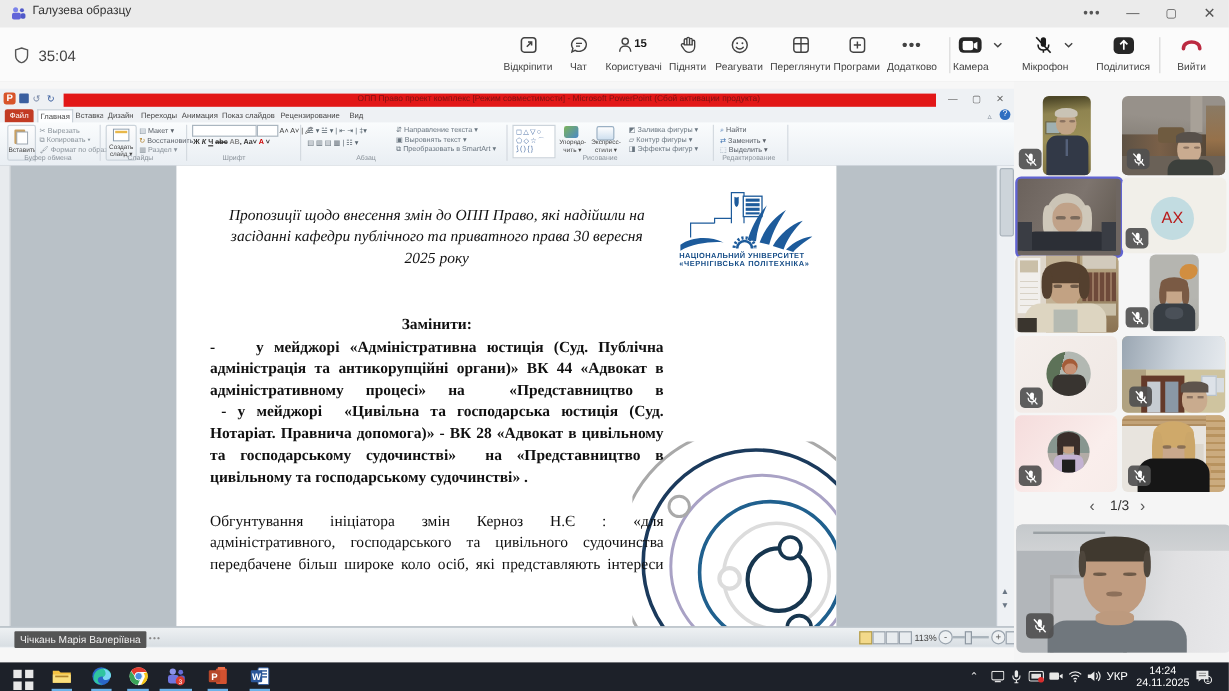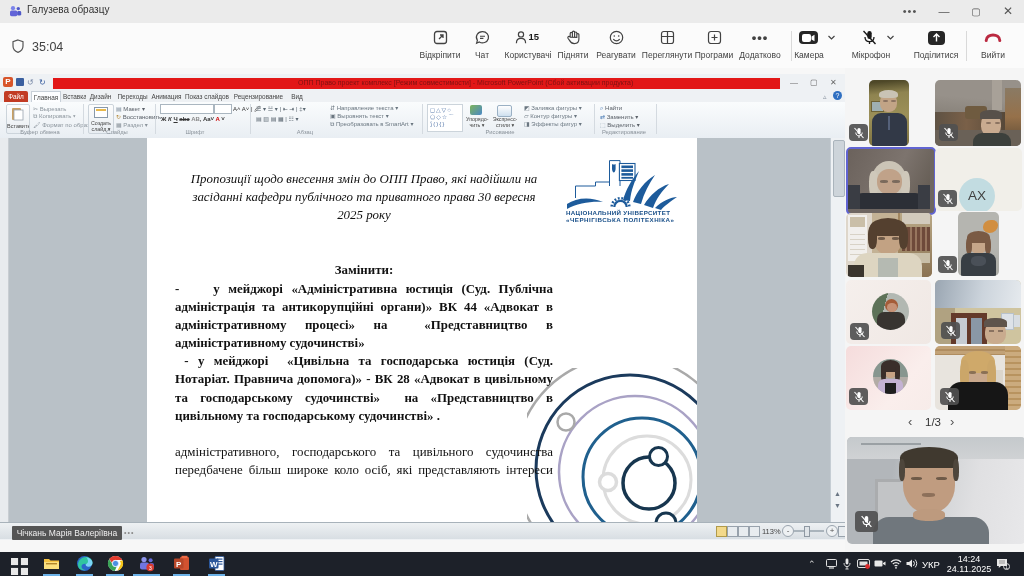--- a/index.html
+++ b/index.html
@@ -334,28 +334,28 @@
           </g>
         </svg>
 
         <div style="position:absolute;left:28px;top:32px;width:378px;font-family:'Liberation Serif',serif;font-size:12.9px;line-height:18.16px;color:#111;">
           <div style="text-align:center;font-style:italic;">Пропозиції  щодо внесення змін до ОПП Право, які надійшли  на<br>засіданні кафедри  публічного та приватного права 30 вересня<br>2025 року</div>
           <div style="text-align:center;font-weight:bold;margin-top:37px;">Замінити:</div>
           <div style="font-weight:bold;">
             <div style="text-align:justify;text-align-last:justify;">-&nbsp;&nbsp;&nbsp;&nbsp;у мейджорі «Адміністративна юстиція (Суд. Публічна</div>
             <div style="text-align:justify;text-align-last:justify;">адміністрація та антикорупційні органи)» ВК 44 «Адвокат в</div>
             <div style="text-align:justify;text-align-last:justify;">адміністративному процесі» на&nbsp;&nbsp;«Представництво в</div>
-            <div>адміністративному судочинстві»</div>
             <div style="text-align:justify;text-align-last:justify;">&nbsp;- у мейджорі &nbsp;«Цивільна та господарська юстиція (Суд.</div>
             <div style="text-align:justify;text-align-last:justify;">Нотаріат. Правнича допомога)» - ВК 28 «Адвокат в цивільному</div>
             <div style="text-align:justify;text-align-last:justify;">та господарському судочинстві»&nbsp; на «Представництво в</div>
             <div>цивільному та господарському судочинстві» .</div>
           </div>
           <div style="height:18.16px;"></div>
           <div>
+            <div style="text-align:justify;text-align-last:justify;">Обгунтування ініціатора змін Керноз Н.Є : «для</div>
             <div style="text-align:justify;text-align-last:justify;">адміністративного, господарського та цивільного судочинства</div>
             <div style="text-align:justify;text-align-last:justify;">передбачене більш широке коло осіб, які представляють інтереси</div>
           </div>
         </div>
       </div>
 
       <div class="abs" style="left:830px;top:0;width:15px;height:384px;background:#eef1f4;border-left:1px solid #c5cdd4;">
         <div class="abs" style="left:2px;top:2px;width:10px;height:55px;background:#cdd4da;border:1px solid #aab4bc;border-radius:2px;"></div>
         <div class="abs" style="left:3px;top:352px;color:#6a7684;font-size:7px;">▲</div>
         <div class="abs" style="left:3px;top:364px;color:#6a7684;font-size:7px;">▼</div>
@@ -425,21 +425,21 @@
       <div class="abs" style="left:29px;top:20px;width:25px;height:26px;border-radius:46% 46% 48% 48%;background:#c0a289;"></div>
       <div class="abs" style="left:32px;top:31px;width:8px;height:2.5px;background:#7a6a5c;border-radius:40%;"></div>
       <div class="abs" style="left:44px;top:31px;width:8px;height:2.5px;background:#7a6a5c;border-radius:40%;"></div>
       <div class="abs" style="left:4px;top:44px;width:74px;height:16px;border-radius:11px 11px 0 0;background:#2c2f36;"></div>
       <div class="abs" style="left:0px;top:36px;width:12px;height:24px;background:#3a3d44;"></div>
       <div class="abs" style="left:70px;top:36px;width:12px;height:24px;background:#3a3d44;"></div>
     </div>
   </div>
 
   <div class="tile" style="left:90px;top:80px;width:87px;height:63px;background:#f1efe9;">
-    <div class="abs" style="left:24px;top:30px;width:36px;height:36px;border-radius:50%;background:#c2dce1;text-align:center;line-height:36px;font-size:13.5px;color:#404040;">АХ</div>
+    <div class="abs" style="left:24px;top:16px;width:36px;height:36px;border-radius:50%;background:#c2dce1;text-align:center;line-height:36px;font-size:13.5px;color:#b91c1c;">АХ</div>
   </div>
   <div class="mut" style="left:93px;top:122px;">
       <svg width="12" height="12" viewBox="0 0 12 12">
         <rect x="4.4" y="1" width="3.2" height="6" rx="1.6" fill="#fff"></rect>
         <path d="M2.8 5.5 c0 2.2 1.4 3.4 3.2 3.4 s3.2-1.2 3.2-3.4 M6 8.9 V11" stroke="#fff" stroke-width="1" fill="none"></path>
         <path d="M1.5 1 L10.5 11" stroke="#fff" stroke-width="1.1"></path>
       </svg>
     </div>
 
   <div class="tile" style="left:1px;top:145px;width:86px;height:64px;background:linear-gradient(90deg,#ded6ca 0 30%,#c3b295 30% 60%,#a28760 60% 100%);">

